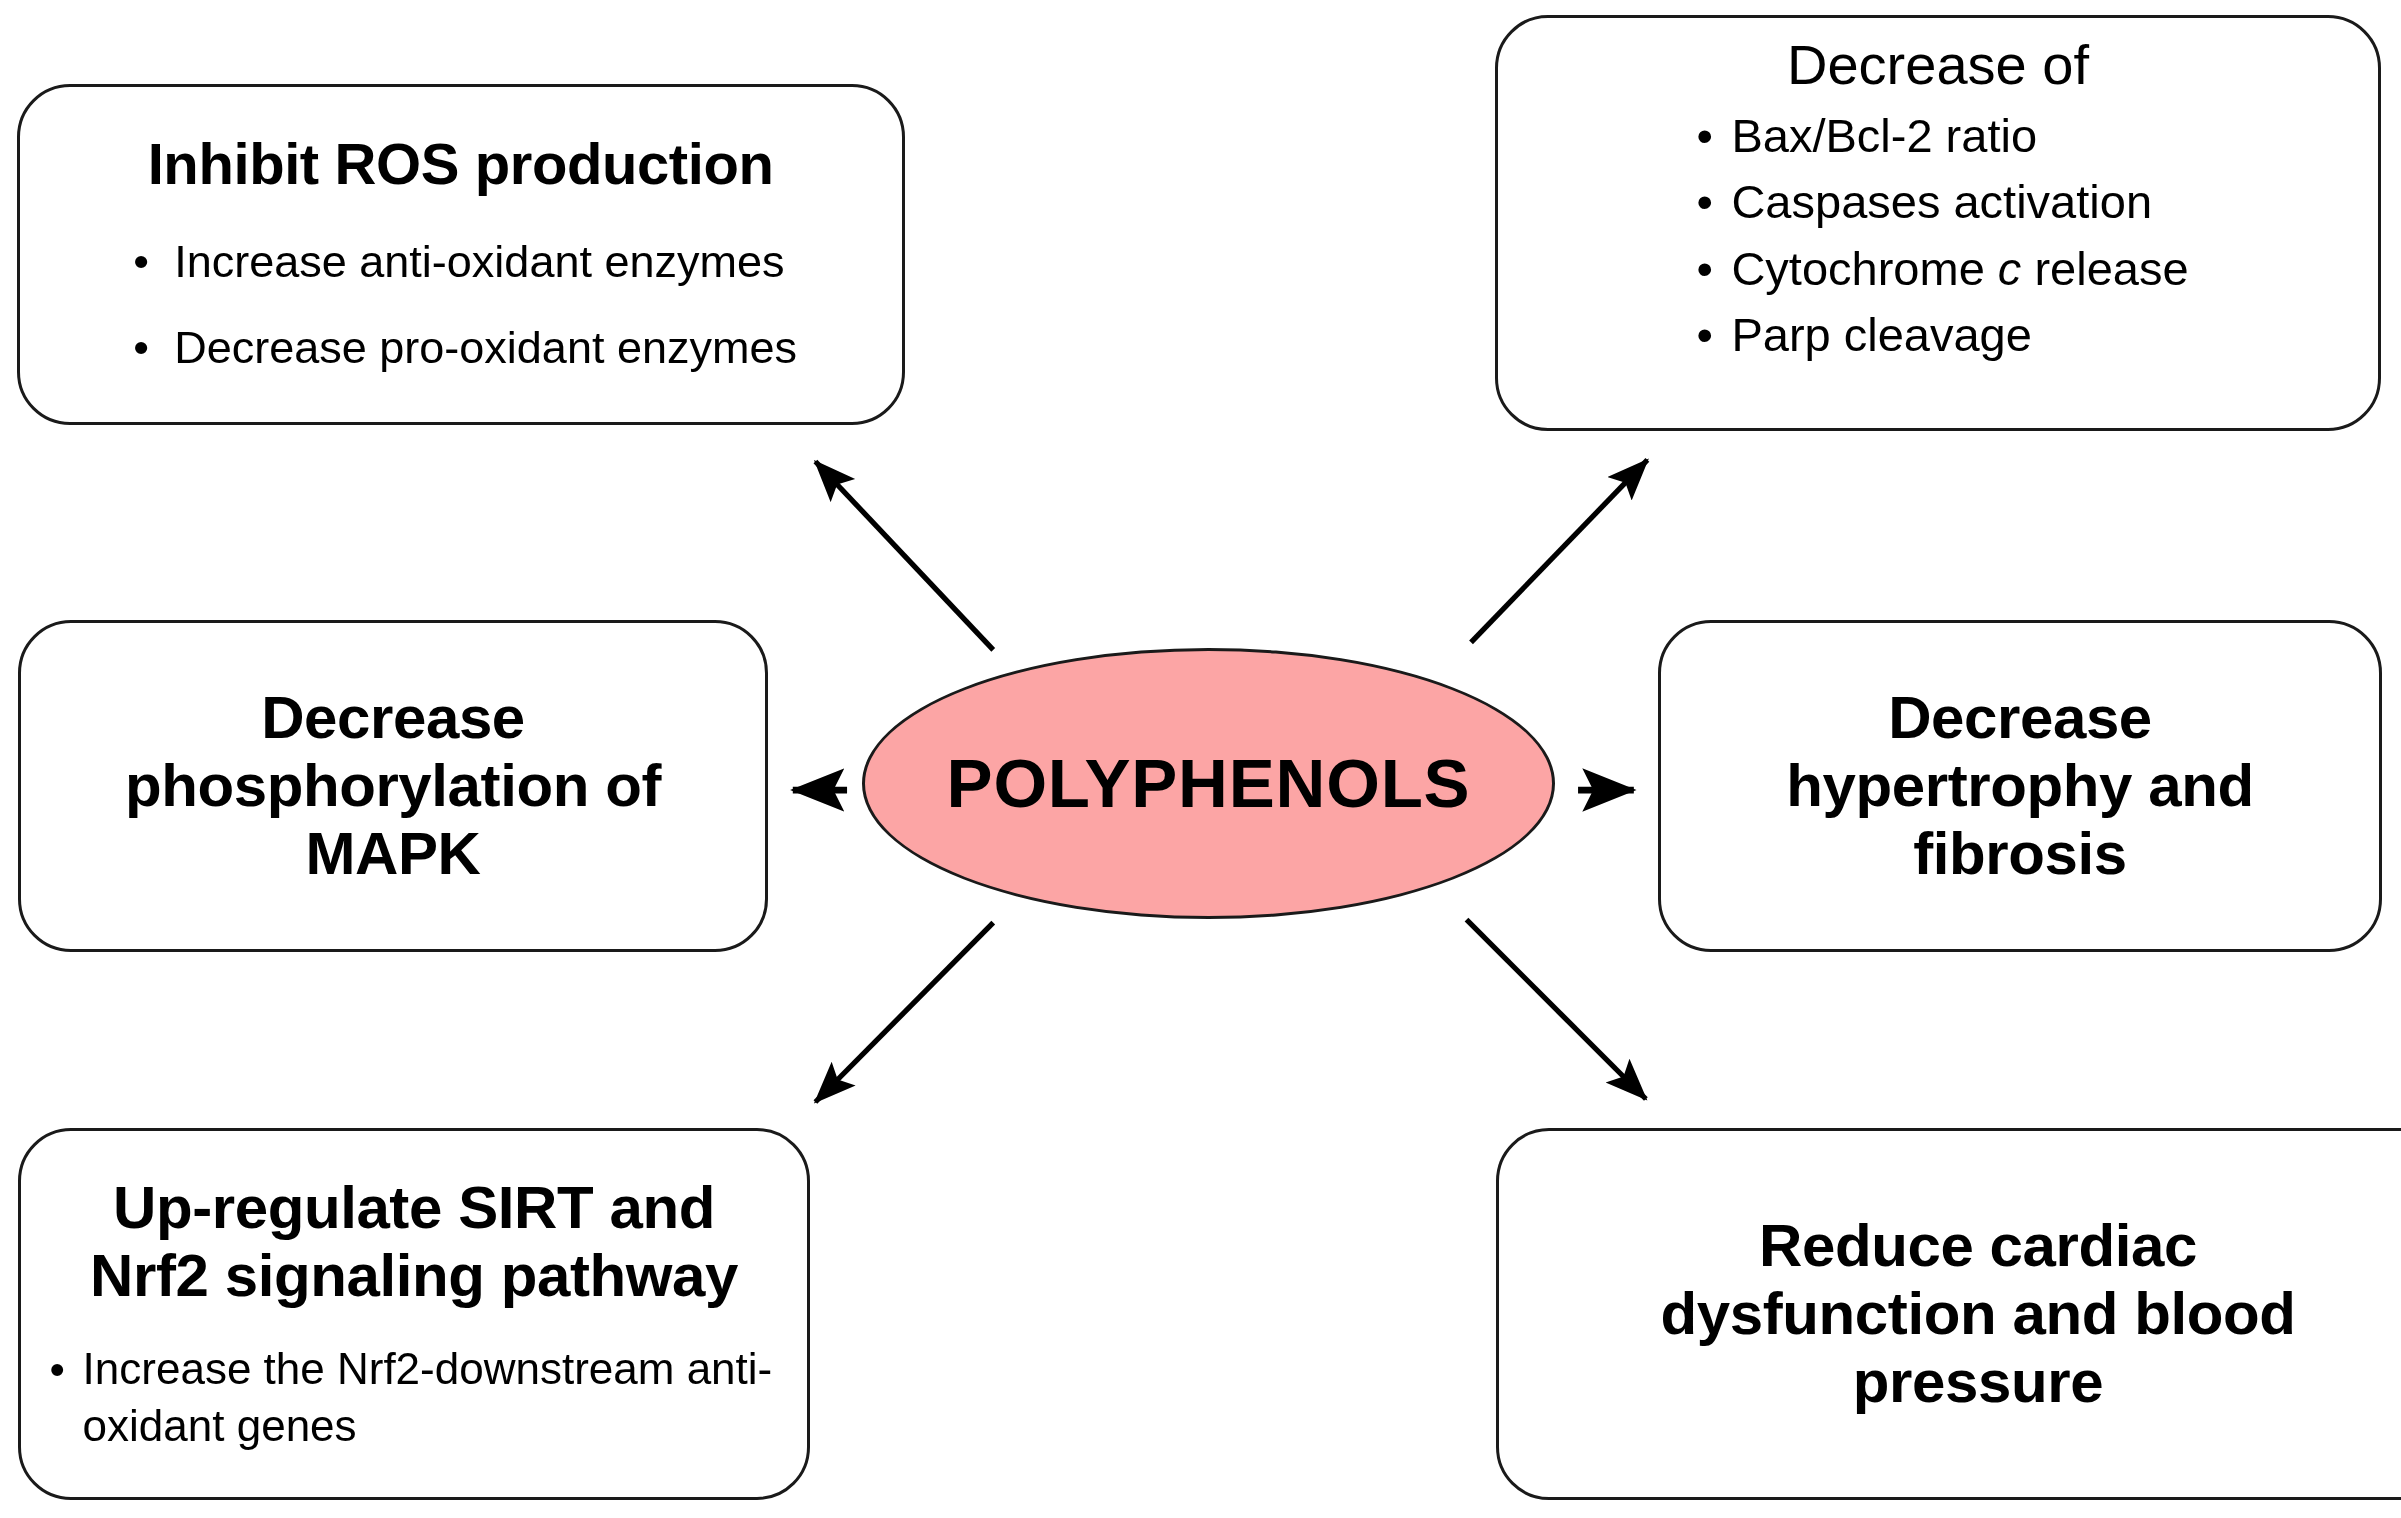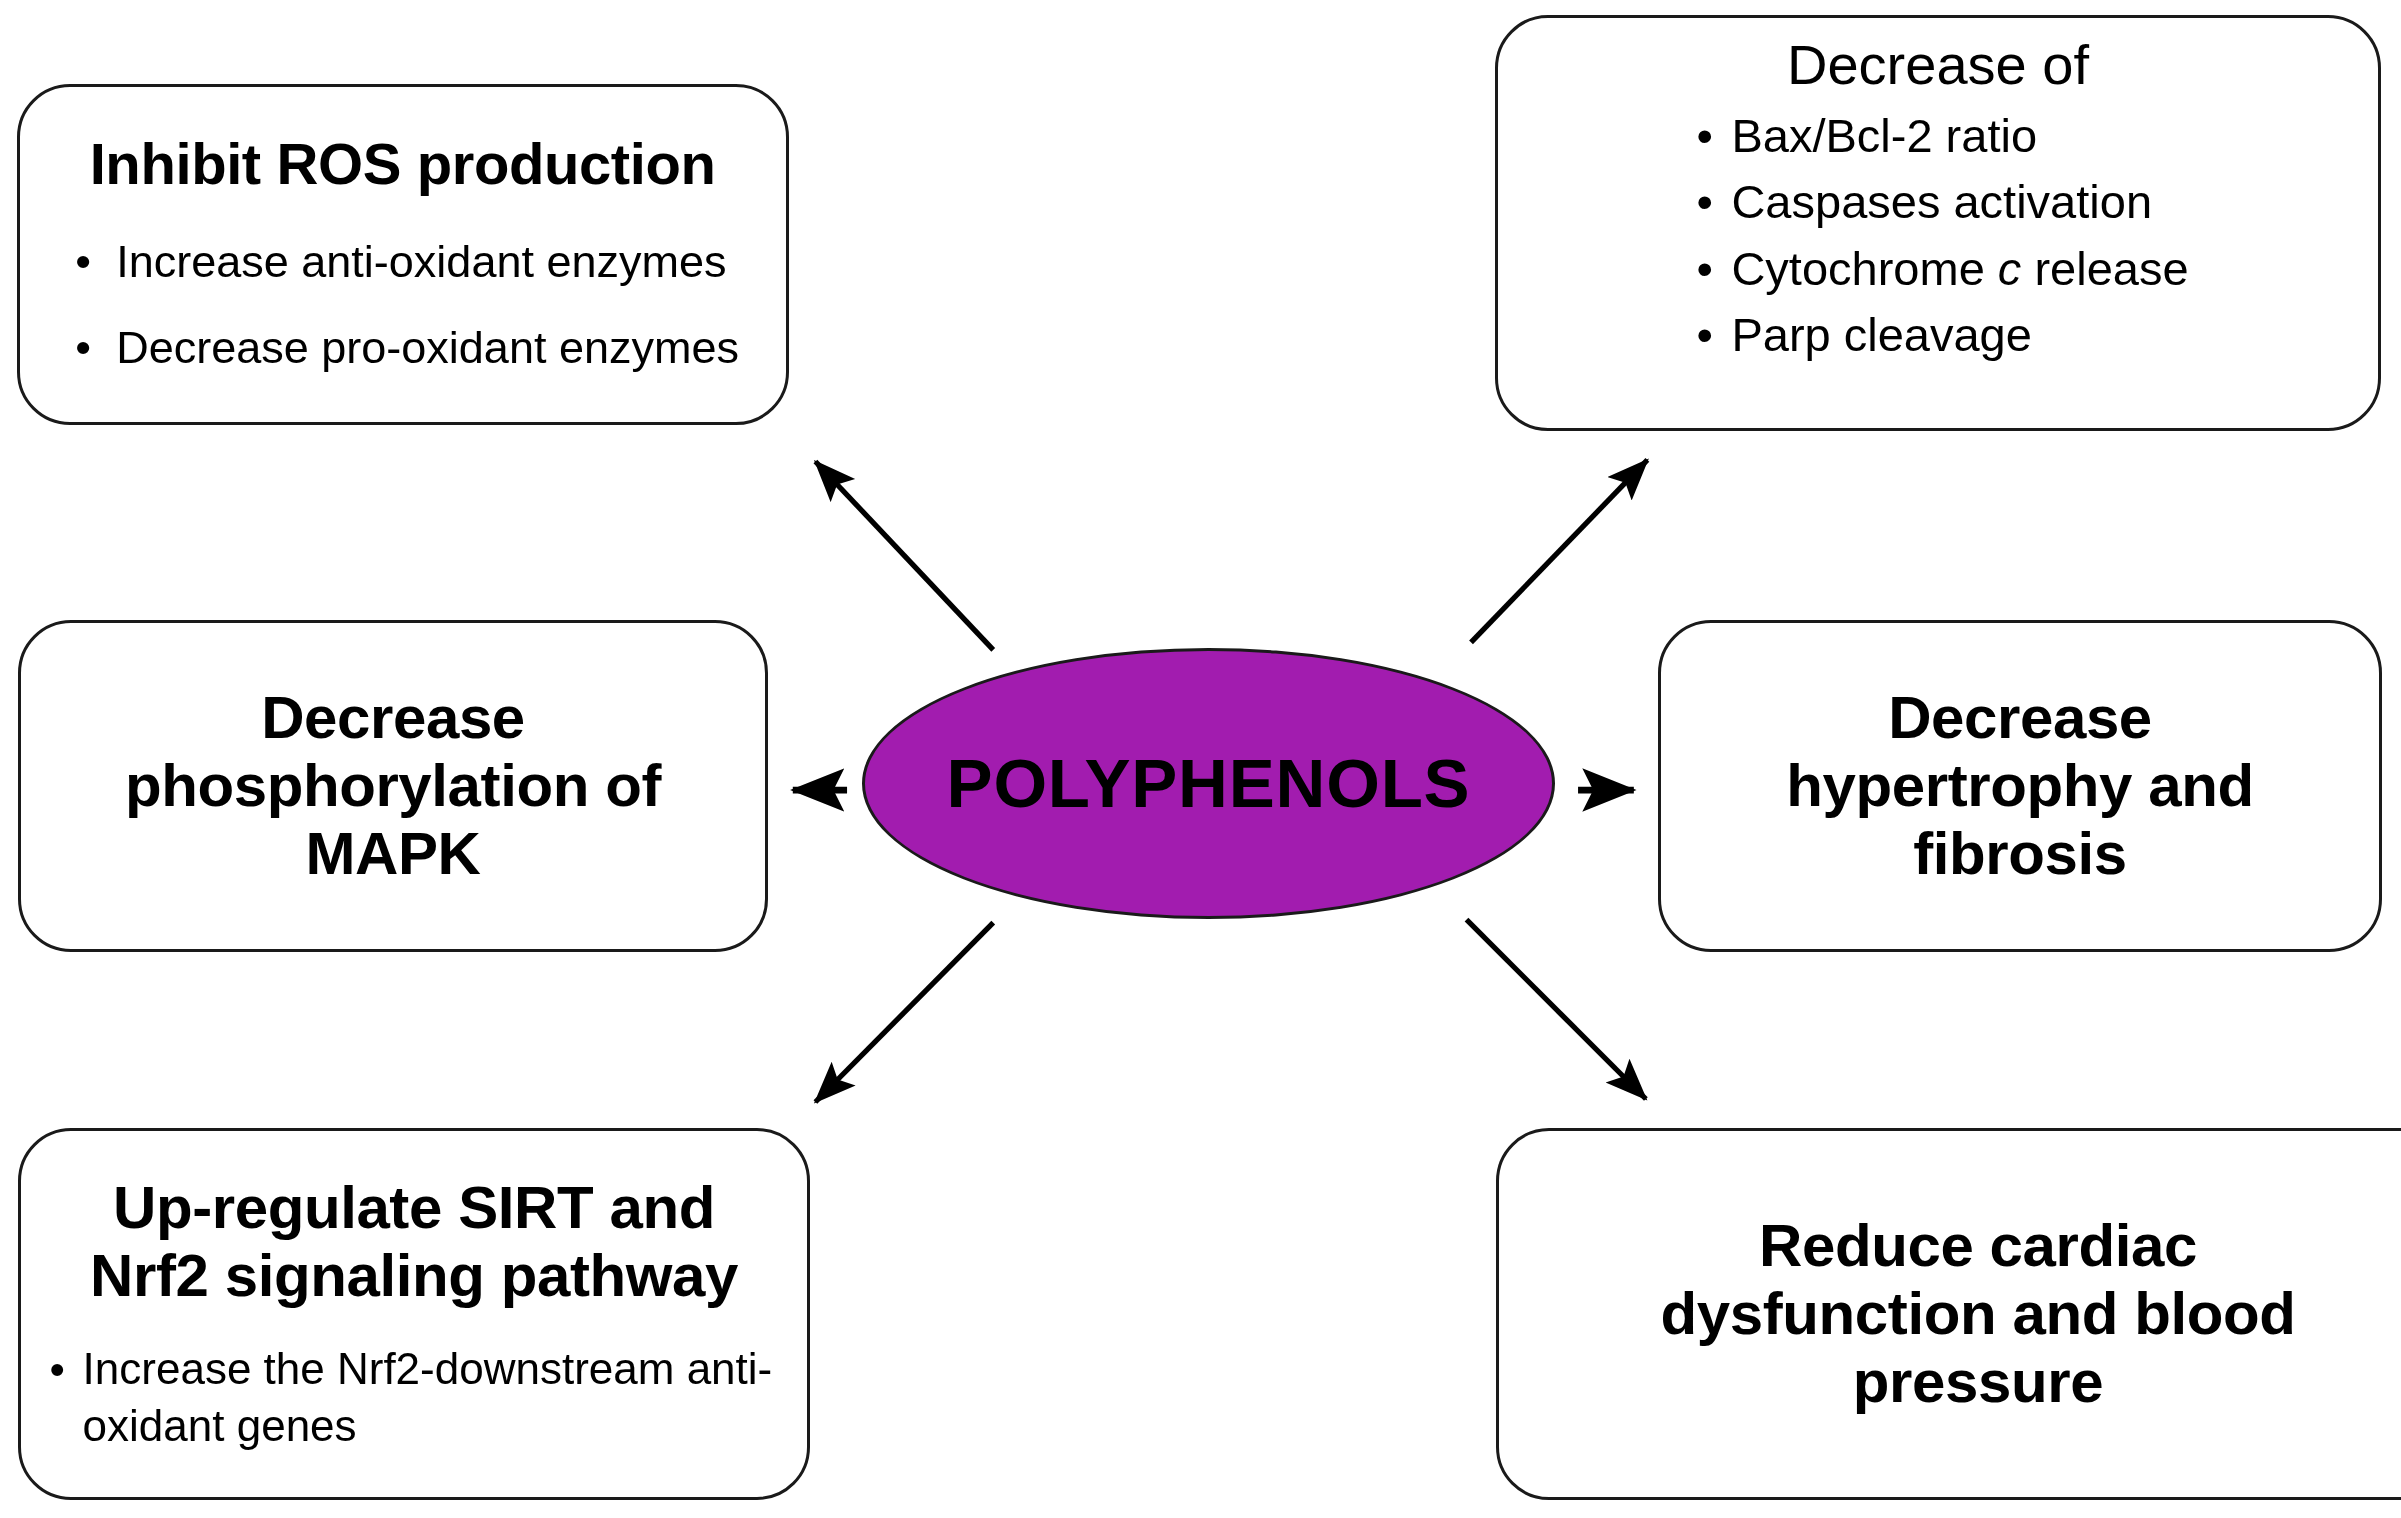--- a/index.html
+++ b/index.html
@@ -64,21 +64,21 @@
     left: 9px;
     top: 0;
     line-height: 1.32;
   }
   .bullet-item em {
     font-style: italic;
   }
 
   
   #box-ros {
-    left: 16.6px; top: 84px; width: 772px; height: 341px;
+    left: 16.6px; top: 84px; width: 888px; height: 341px;
   }
   #box-ros .node-title { font-size: 58px; margin-bottom: 35px; }
   #box-ros .bullet-list { font-size: 45px; }
   #box-ros .bullet-item { padding-left: 50px; margin-bottom: 27px; }
   #box-ros .bullet-item:last-child { margin-bottom: 0; }
 
   #box-apoptosis {
     left: 1495px; top: 15px; width: 886px; height: 416px;
     justify-content: flex-start;
     padding-top: 15px;
@@ -111,21 +111,21 @@
   #box-remodelling .node-title { font-size: 60px; }
 
   #center-ellipse {
     position: absolute;
     left: 862px;
     top: 648px;
     width: 693px;
     height: 271px;
     border: 3px solid #1a1a1a;
     border-radius: 50%;
-    background: #a21caf;
+    background: #fca5a5;
     display: flex;
     align-items: center;
     justify-content: center;
     box-sizing: border-box;
   }
   #center-ellipse .center-label {
     font-size: 69px;
     font-weight: bold;
     letter-spacing: 0.8px;
     color: #000000;

